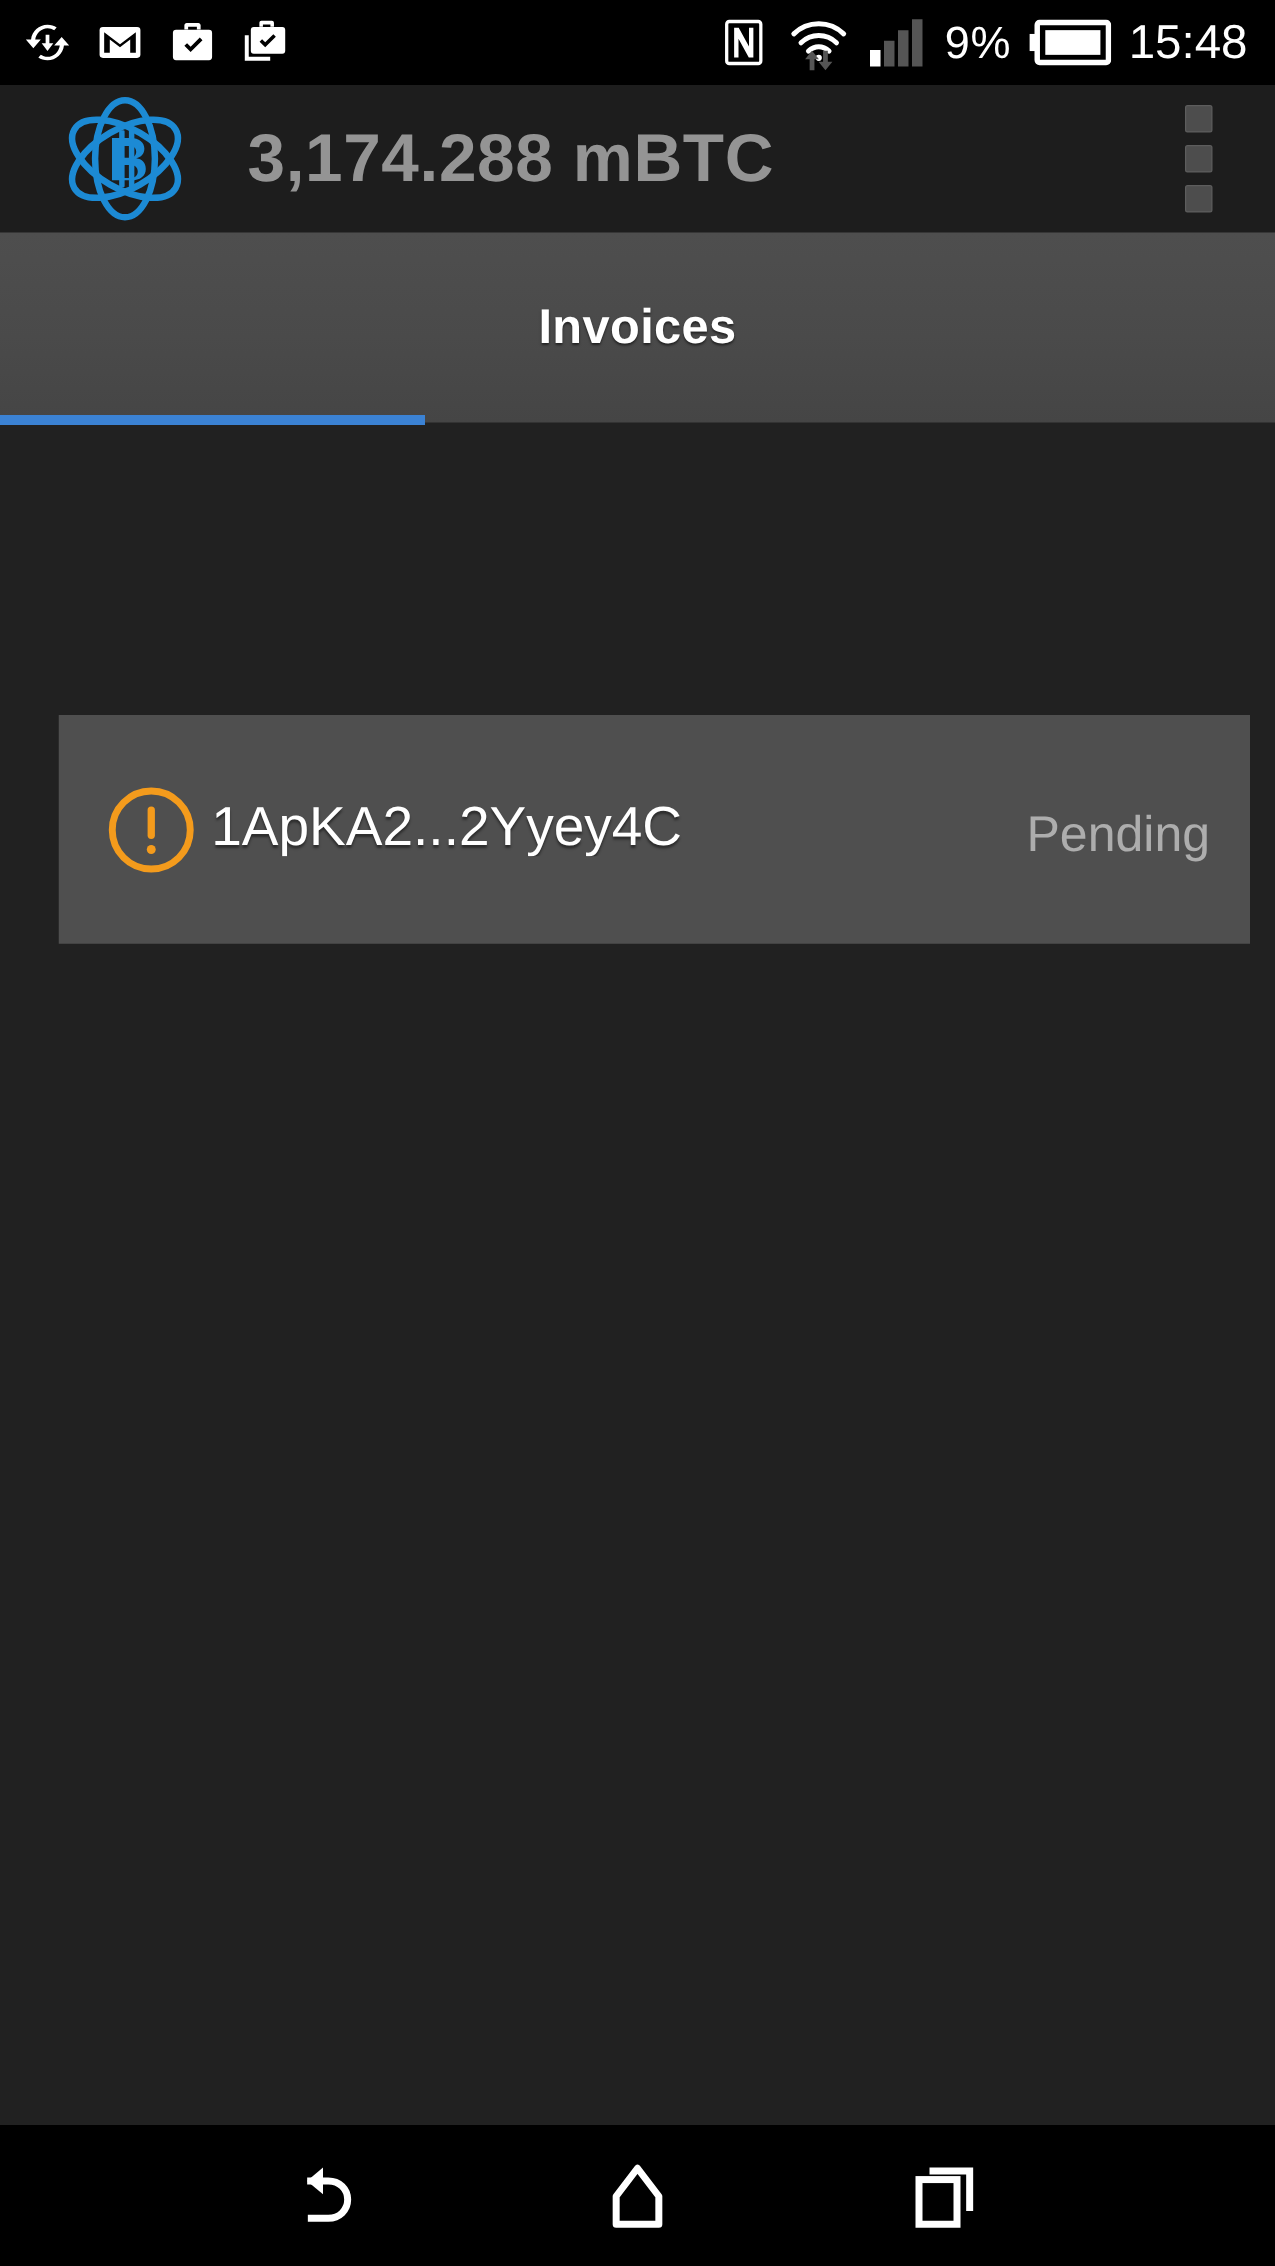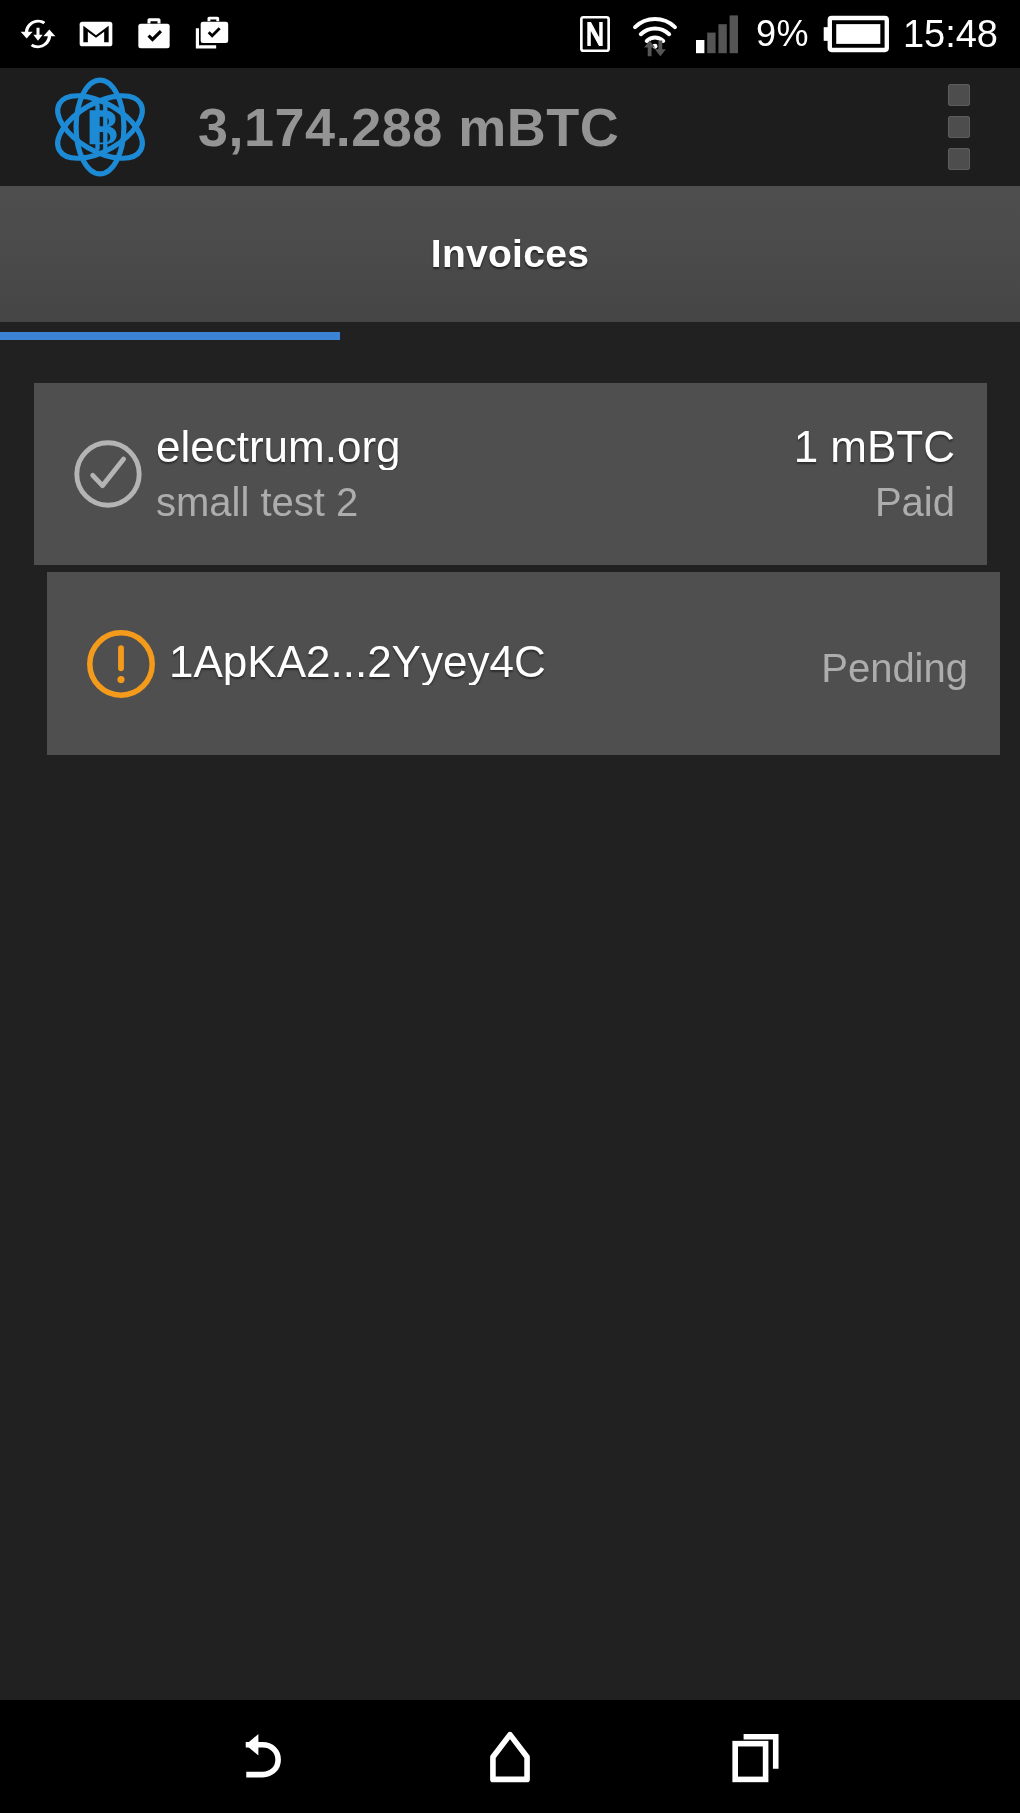--- a/index.html
+++ b/index.html
@@ -40,21 +40,21 @@
     display:flex; flex-direction:column; align-items:center;
     justify-content:center; gap:10px; cursor:pointer;
   }
   .overflow span {
     display:block; width:22px; height:22px; background:#4d4d4d;
     border:1px solid #5d5d5d; border-radius:2px;
   }
 
   
   .tabbar {
-    position:absolute; left:0; top:186px; width:1020px; height:136px;
+    position:absolute; left:0; top:186px; width:1020px; height:152px;
     background:linear-gradient(180deg,#4e4e4e 0%,#4a4a4a 55%,#454545 100%);
     display:flex; align-items:center;
   }
   .tab {
     flex:1 1 0; height:100%; display:flex; align-items:center;
     justify-content:center; cursor:pointer; position:relative;
   }
   .tab-label {
     color:#fff; font-size:39px; font-weight:700; letter-spacing:0.3px;
     text-shadow:0 2px 2px rgba(0,0,0,.55); white-space:nowrap;
@@ -201,36 +201,20 @@
 
   <div class="tabbar">
     <div class="tab">
       <span class="tab-label">Invoices</span>
     </div>
   </div>
   <div class="tab-indicator"></div>
 
   <div class="list">
 
-    <div class="card card-1">
-      <div class="status-icon">
-        <svg width="78" height="78" viewBox="0 0 24 24">
-          <circle cx="12" cy="12" r="9.6" fill="none" stroke="#b4b4b4" stroke-width="1.5"></circle>
-          <path fill="none" stroke="#b4b4b4" stroke-width="1.5" stroke-linecap="round" stroke-linejoin="round" d="M7.3 12.4l3 3.2 6.5-8.2"></path>
-        </svg>
-      </div>
-      <div class="card-texts">
-        <div class="row-title">electrum.org</div>
-        <div class="row-sub">small test 2</div>
-      </div>
-      <div class="card-right">
-        <div class="row-amount">1 mBTC</div>
-        <div class="row-state">Paid</div>
-      </div>
-    </div>
 
     <div class="card card-2">
       <div class="status-icon">
         <svg width="78" height="78" viewBox="0 0 24 24">
           <circle cx="12" cy="12" r="9.6" fill="none" stroke="#f49b1c" stroke-width="1.7"></circle>
           <rect x="11.1" y="6.2" width="1.8" height="8" rx="0.9" fill="#f49b1c"></rect>
           <circle cx="12" cy="16.8" r="1.1" fill="#f49b1c"></circle>
         </svg>
       </div>
       <div class="card-texts">

